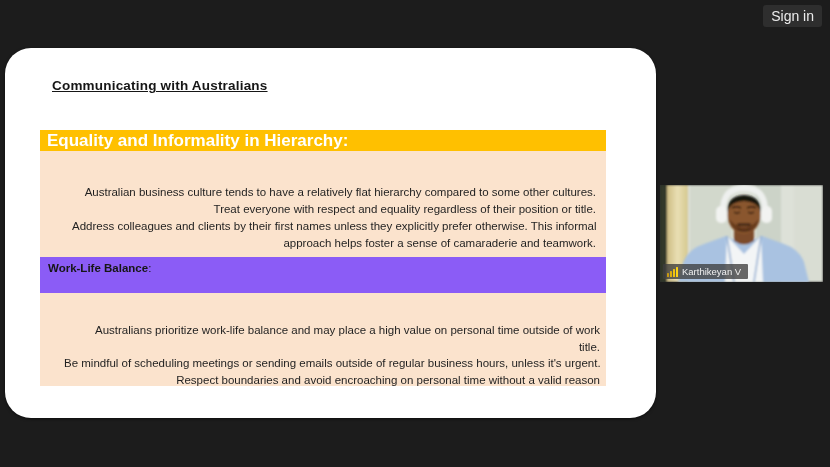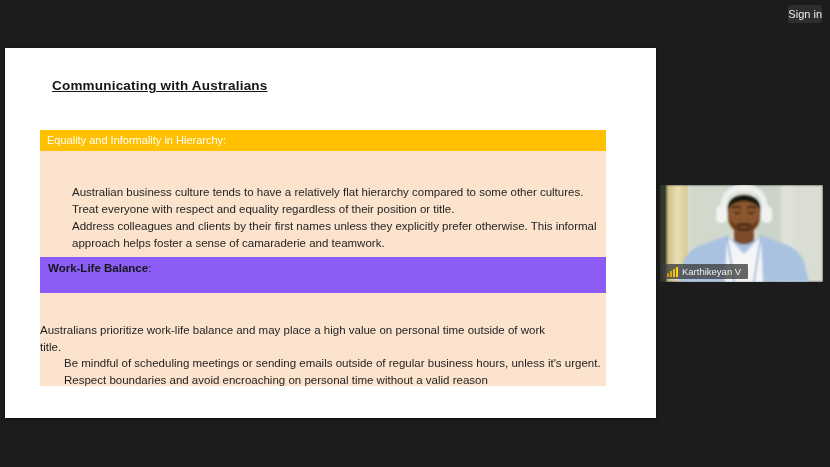--- a/index.html
+++ b/index.html
@@ -13,52 +13,53 @@
 
   
   .top-bar {
     position: absolute; top: 0; left: 0; width: 830px; height: 28px;
     background: #1c1c1c;
   }
   .sign-in-btn {
     position: absolute; top: 5px; right: 8px;
     background: #2e2e2e;
     color: #ececec;
-    font-size: 11px;
-    padding: 3px 0;
+    font-size: 14px;
+    padding: 3px 8px;
     border: none;
     border-radius: 3px;
     cursor: pointer;
     font-family: "Liberation Sans", sans-serif;
   }
 
   
   .slide {
     position: absolute; left: 5px; top: 48px;
     width: 651px; height: 370px;
     background: #ffffff;
     box-shadow: 0 1px 3px rgba(0,0,0,0.55);
+    border-radius: 26px;
   }
   .slide-title {
     position: absolute; left: 47px; top: 30px;
     font-size: 13.5px; font-weight: bold;
     color: #161616;
     text-decoration: underline;
     letter-spacing: 0.2px;
   }
   .content-table {
     position: absolute; left: 35px; top: 82px;
     width: 566px;
   }
   .row-header {
     height: 21px; line-height: 21px;
     background: #FFC000;
     color: #ffffff;
-    font-weight: normal;
-    font-size: 11px;
+    font-weight: bold;
+    font-size: 17px;
     padding-left: 7px;
     box-sizing: border-box;
   }
   .row-peach-1 {
     height: 106px;
     background: #FBE3CD;
     box-sizing: border-box;
     padding: 33px 10px 0 32px;
     font-size: 11.5px; line-height: 17px;
     color: #1f1f1f;
@@ -73,21 +74,21 @@
   }
   .row-worklife .wl-bold { font-weight: bold; }
   .row-peach-2 {
     height: 93px;
     background: #FBE3CD;
     box-sizing: border-box;
     padding: 29px 6px 0 0;
     font-size: 11.5px; line-height: 16.5px;
     color: #1f1f1f;
   }
-  .line { white-space: nowrap; }
+  .line { white-space: nowrap; text-align: right; }
   .line.indented { }
   .line.flush { padding-left: 24px; }
 
   
   .video-tile {
     position: absolute; left: 660px; top: 185px;
     width: 163px; height: 97px;
     background: #2a2a2a;
     overflow: hidden;
   }

